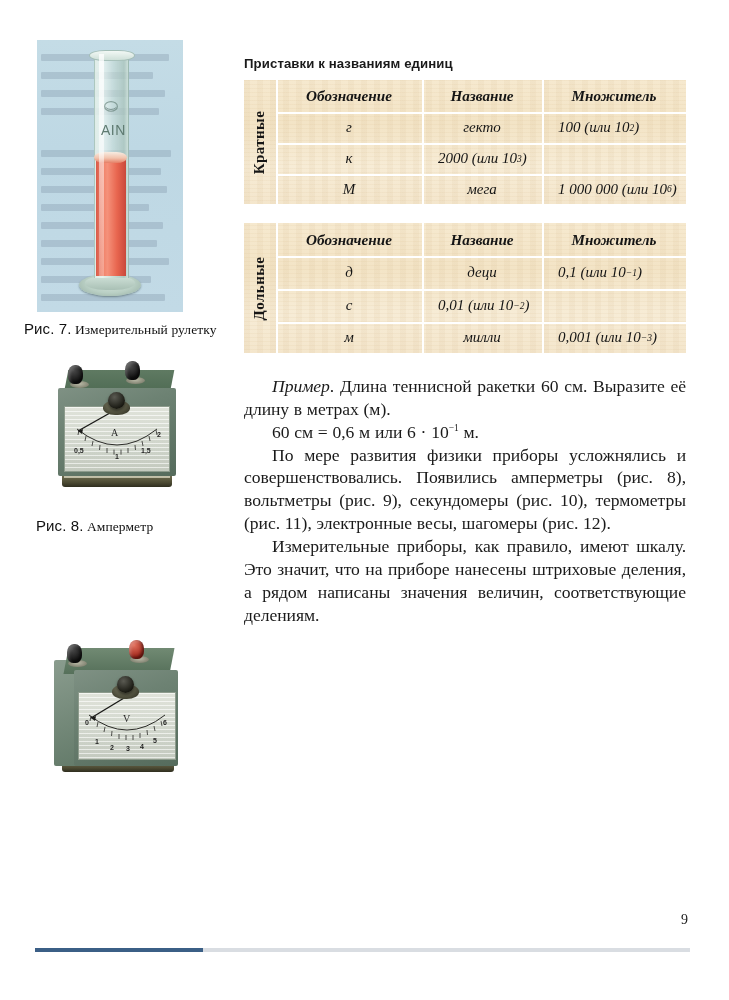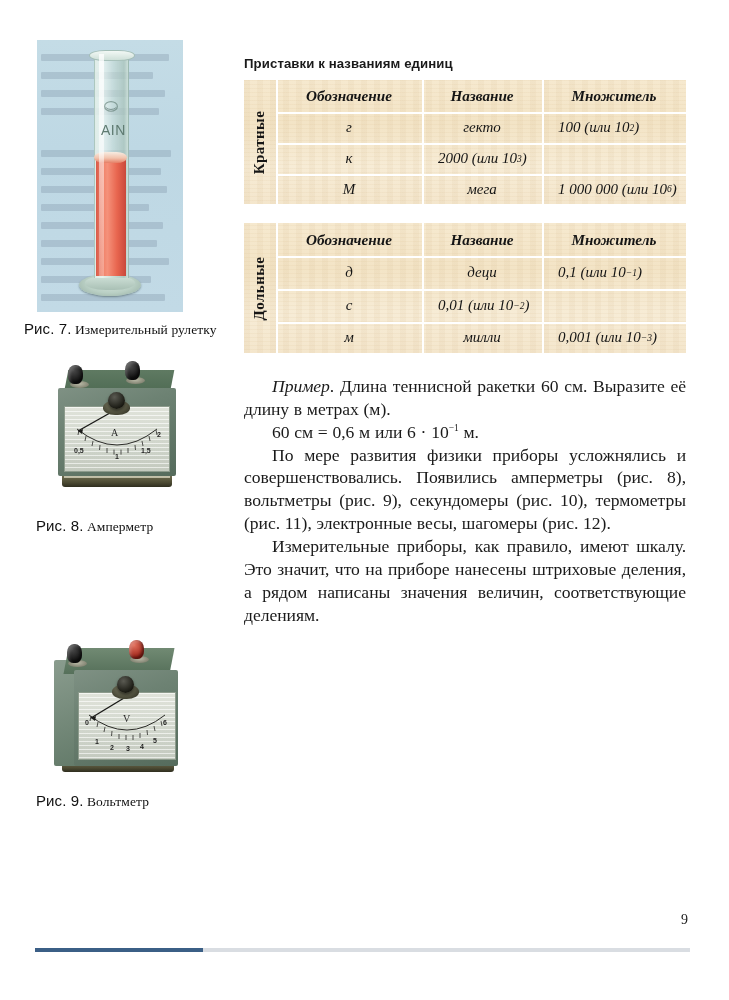--- a/index.html
+++ b/index.html
@@ -500,24 +500,20 @@
           <div class="tick-num" style="left:16px; top:45px;">1</div>
           <div class="tick-num" style="left:31px; top:51px;">2</div>
           <div class="tick-num" style="left:47px; top:52px;">3</div>
           <div class="tick-num" style="left:61px; top:50px;">4</div>
           <div class="tick-num" style="left:74px; top:44px;">5</div>
           <div class="tick-num" style="left:84px; top:26px;">6</div>
         </div>
         <div class="pivot-skirt" style="left:74px; top:50px;"></div>
         <div class="pivot" style="left:79px; top:42px;"></div>
       </div>
-      <div class="fig-caption" style="position:absolute;top:158px;left:12px;width:196px;">
-        <b>Рис. 9.</b>
-        <span>Вольтметр</span>
-      </div>
     </div>
   </div>
 
   <div class="right-col">
 
 
     <div class="table-heading">Приставки к названиям единиц</div>
 
     <div class="unit-table" style="height:124px;">
       <div class="side-label">

